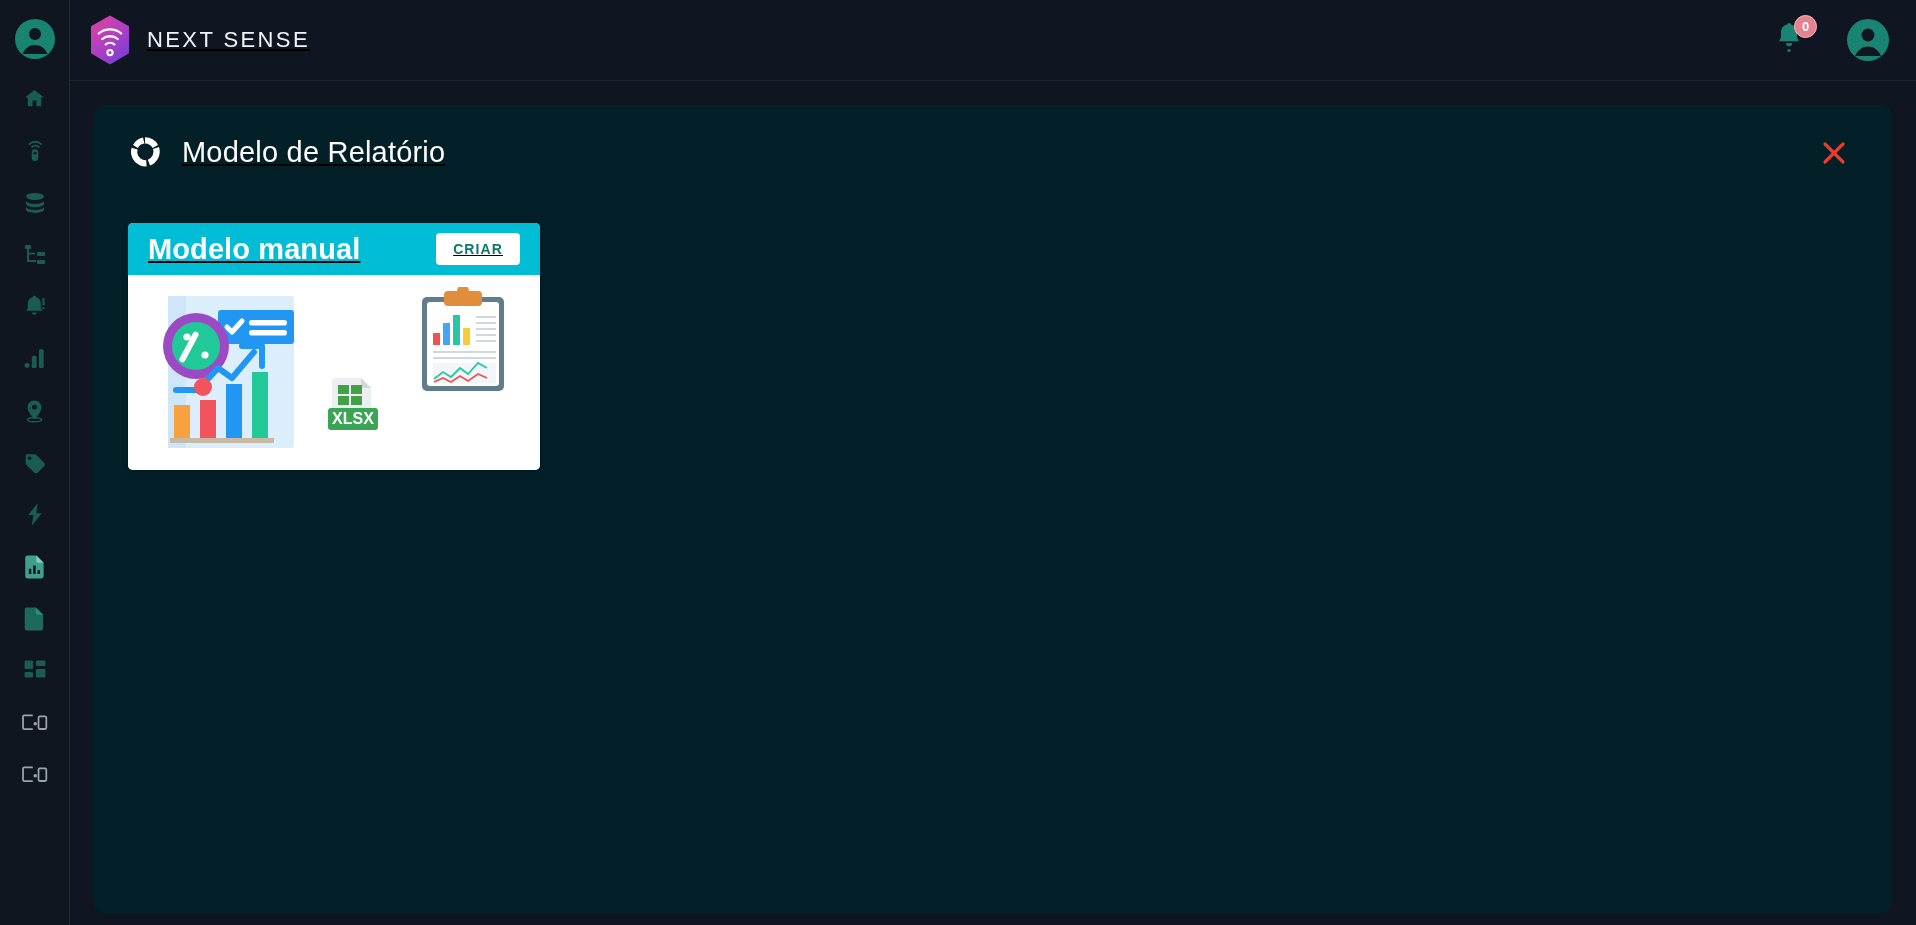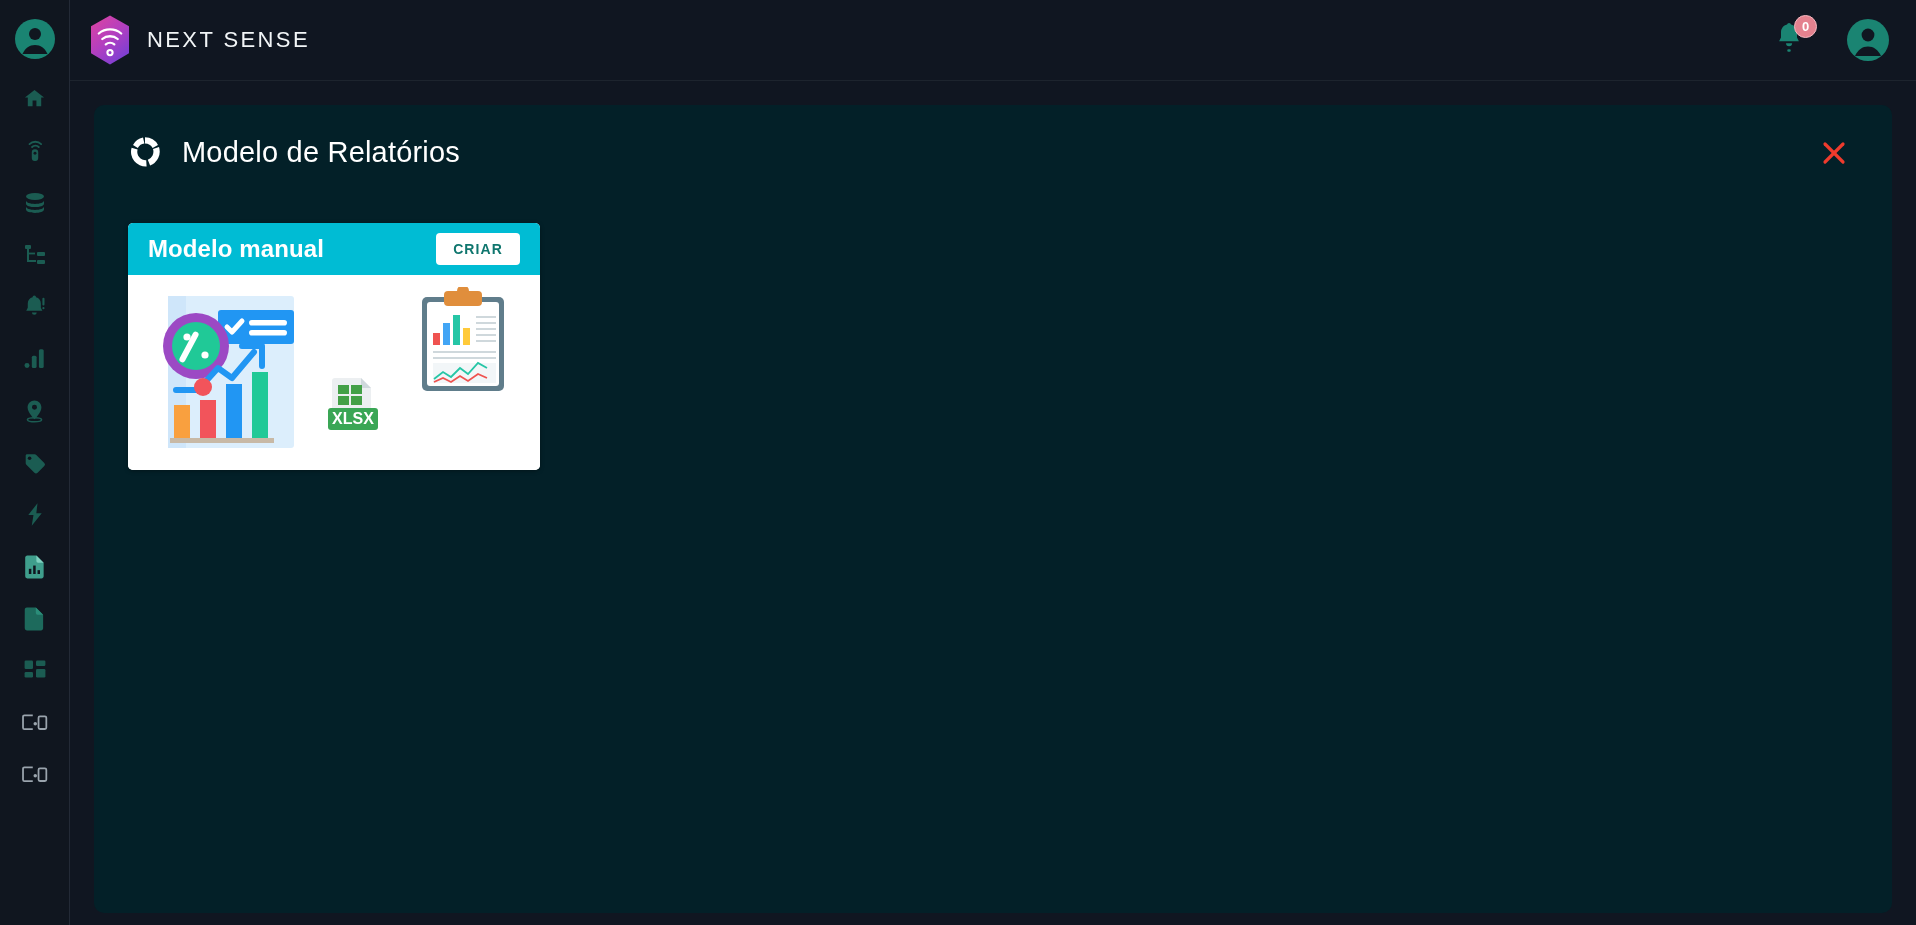--- a/index.html
+++ b/index.html
@@ -2,21 +2,21 @@
 <html><head>
 <meta charset="utf-8">
 <style>
   * { box-sizing: border-box; margin: 0; padding: 0; }
   html, body {
     width: 1916px; height: 925px;
     background: #101621;
     font-family: "Liberation Sans", sans-serif;
     overflow: hidden;
   }
-  #app { position: relative; width: 1916px; height: 925px; display: flex; }
+  #app { position: relative; width: 1916px; height: 925px; display: flex; text-decoration: underline; }
 
   
   .sidebar {
     width: 70px; height: 925px;
     background: #10161f;
     border-right: 1px solid #232a36;
     display: flex; flex-direction: column;
     align-items: center;
     flex: 0 0 70px;
     position: relative;
@@ -117,21 +117,21 @@
     background: #ffffff;
     box-shadow: 0 1px 4px rgba(0,0,0,.35);
   }
   .card-head {
     background: #00bcd4;
     height: 52px;
     display: flex; align-items: center; justify-content: space-between;
     padding: 0 20px 0 20px;
   }
   .card-head-title {
-    color: #ffffff; font-size: 24px; font-weight: 700; letter-spacing: .1px;
+    color: #ffffff; font-size: 29px; font-weight: 700; letter-spacing: .1px;
   }
   .card-btn {
     background: #ffffff; color: #0f766e;
     border: none; border-radius: 4px;
     font-family: "Liberation Sans", sans-serif;
     font-size: 14px; font-weight: 700; letter-spacing: 1.1px;
     padding: 8px 17px; cursor: pointer;
   }
   .card-body {
     height: 195px; background: #ffffff;
@@ -353,21 +353,21 @@
 
         <div class="panel-head">
           <span class="panel-head-icon">
             <svg width="34" height="34" viewBox="0 0 34 34">
               <path d="M17 2.2a14.8 14.8 0 0113 7.7l-5.4 3.1A8.6 8.6 0 0017 8.4z" fill="#ffffff"></path>
               <path d="M31 12.1a14.8 14.8 0 01-8.9 18.4l-2.3-5.8a8.6 8.6 0 005.2-10.7z" fill="#ffffff"></path>
               <path d="M18.6 31.6A14.8 14.8 0 013.6 12.7l6 1.7a8.6 8.6 0 008.6 10.9z" fill="#ffffff"></path>
               <path d="M5 9.9A14.8 14.8 0 0115 2.5l1.4 6.1A8.6 8.6 0 009.8 13z" fill="#ffffff"></path>
             </svg>
           </span>
-          <h2 class="panel-title">Modelo de Relatórios</h2>
+          <h2 class="panel-title">Modelo de Relatório</h2>
         </div>
 
         <div class="panel-close">
           <span>
             <svg width="28" height="28" viewBox="0 0 28 28" stroke="#ef3b2d" stroke-width="3.2" stroke-linecap="round">
               <line x1="5" y1="5" x2="23" y2="23"></line>
               <line x1="23" y1="5" x2="5" y2="23"></line>
             </svg>
           </span>
         </div>

